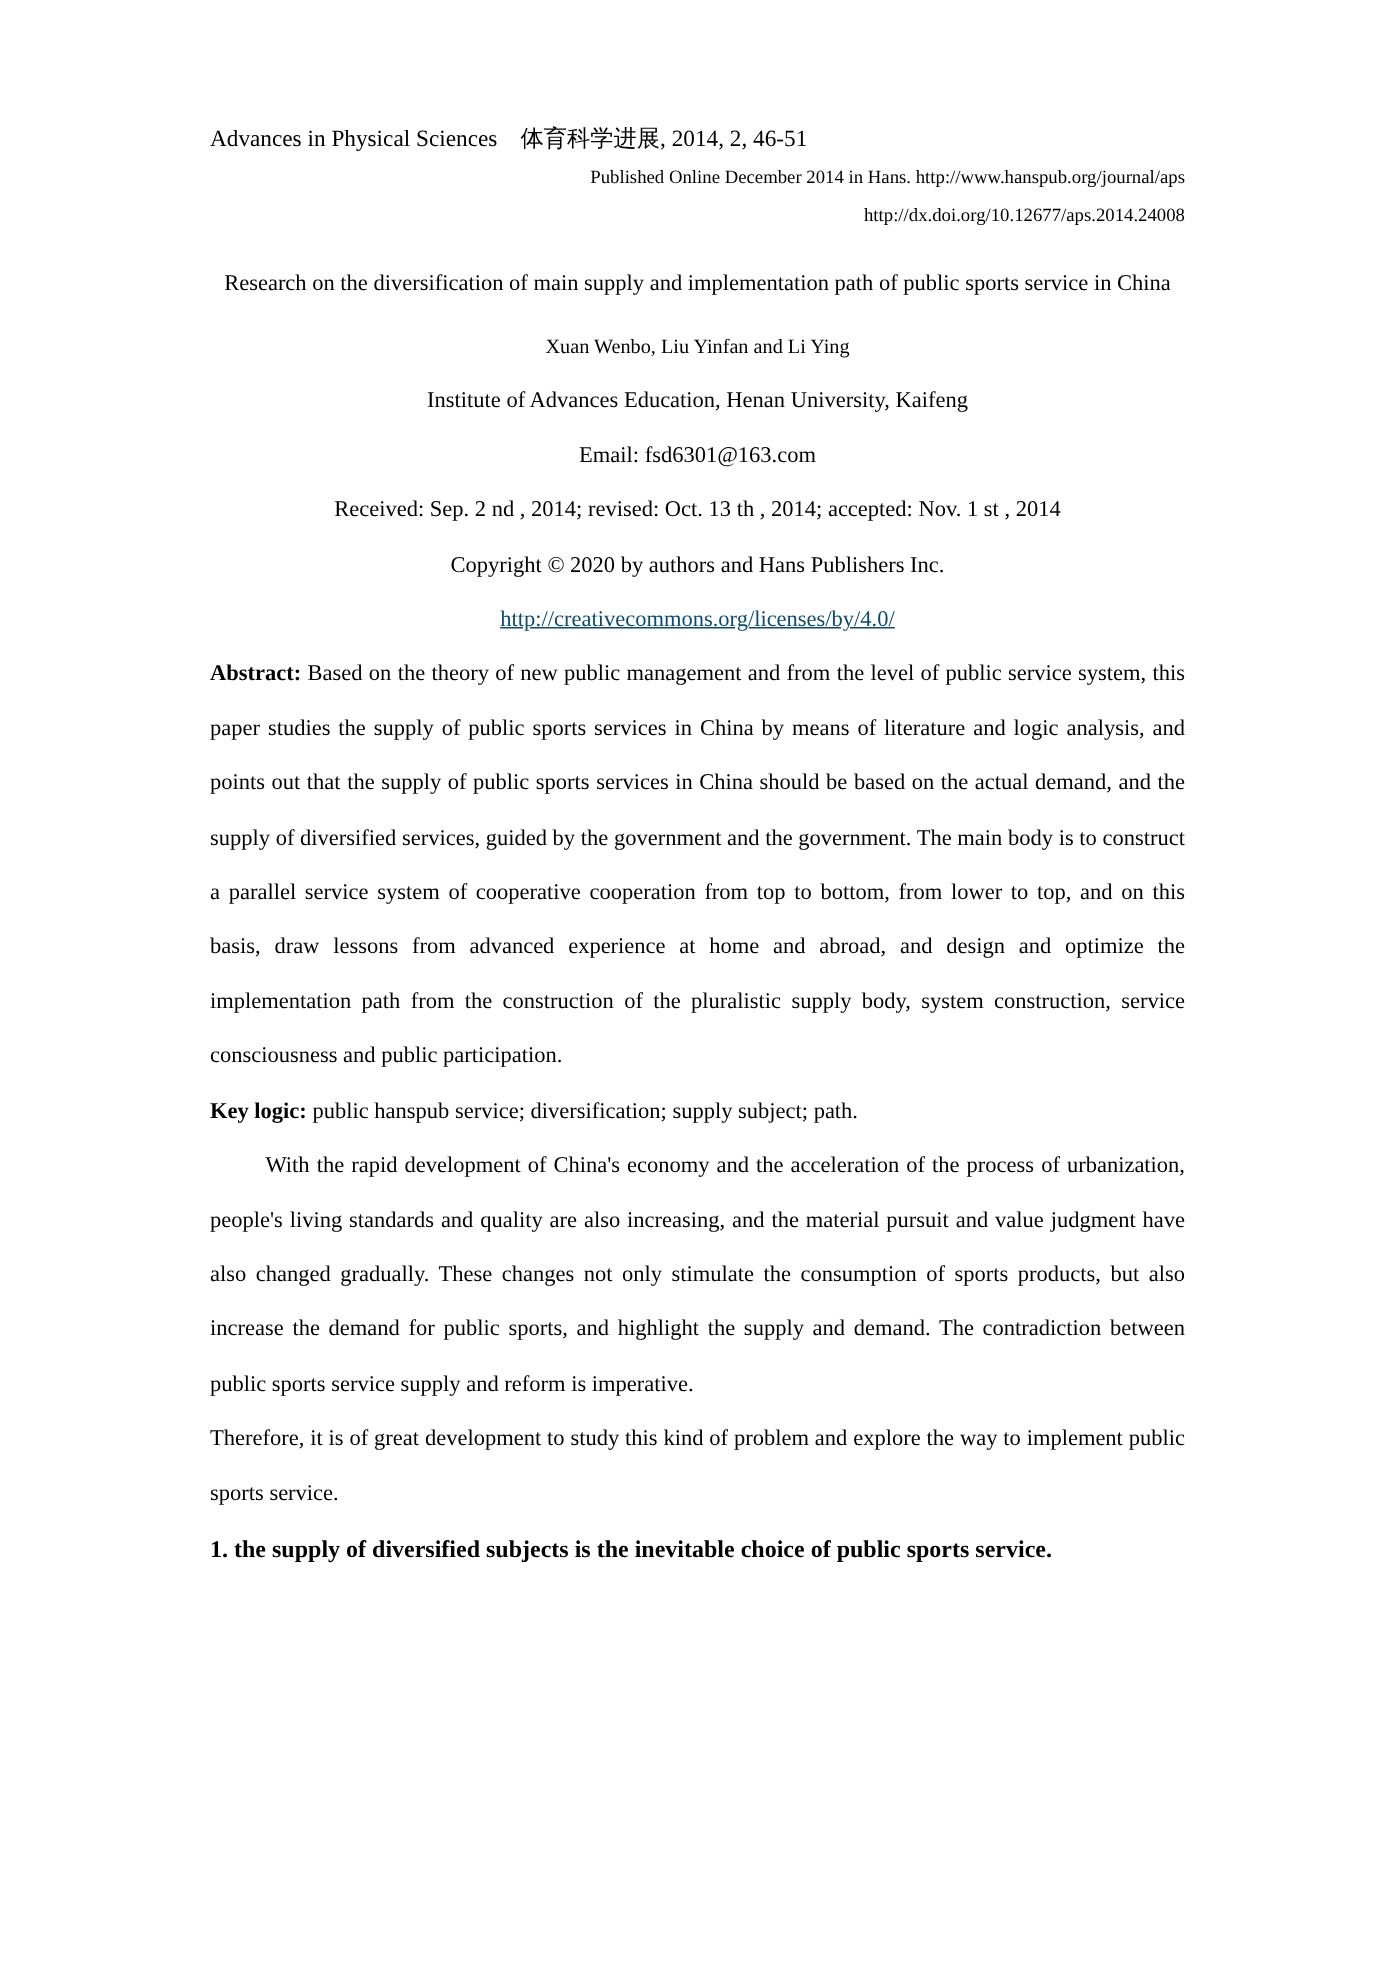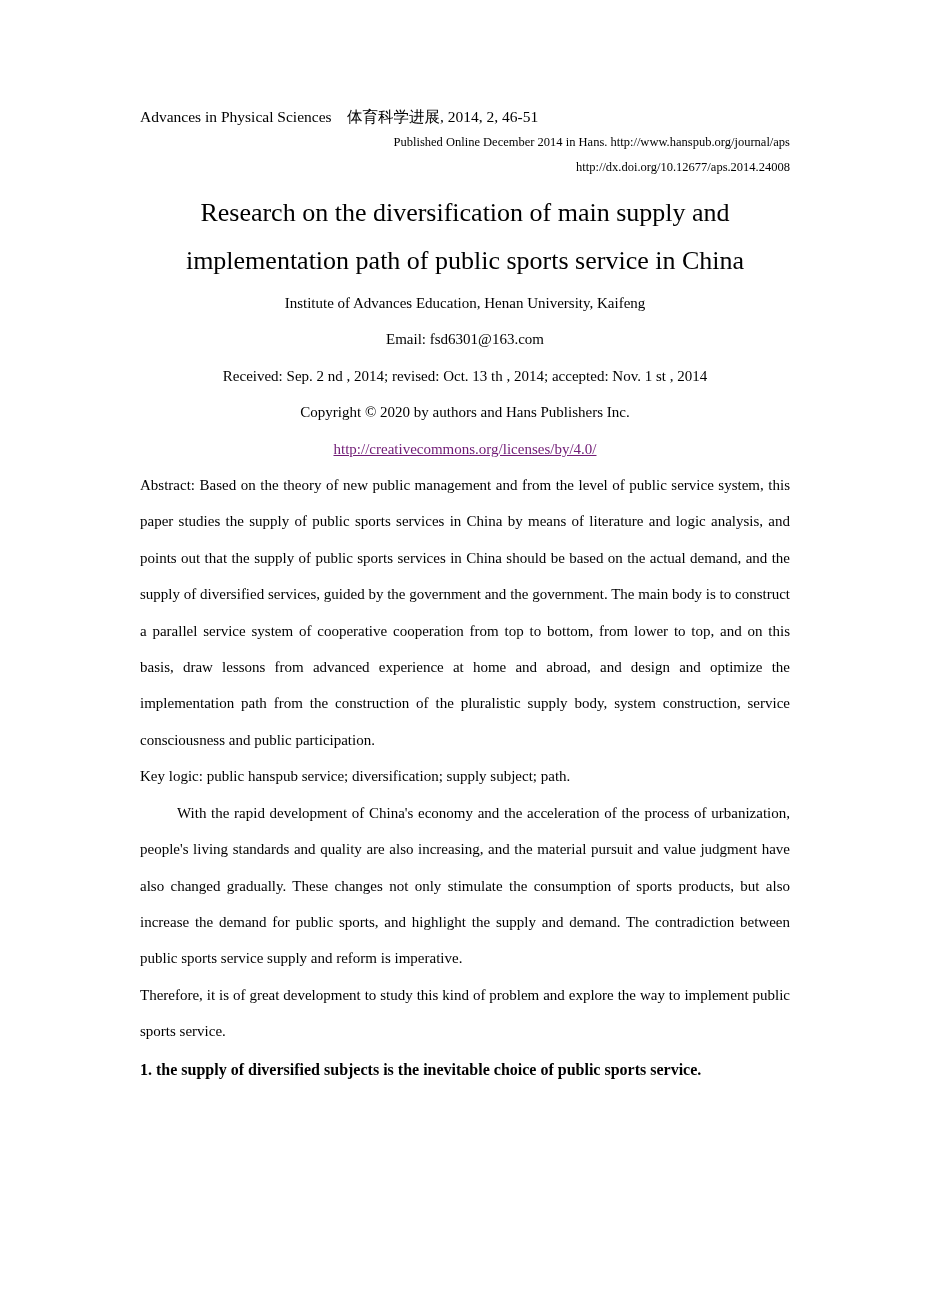--- a/index.html
+++ b/index.html
@@ -6,54 +6,54 @@
     margin: 0;
     padding: 0;
     background: #ffffff;
   }
   .page {
     position: relative;
     width: 926px;
     height: 1309px;
     background: #ffffff;
     box-sizing: border-box;
-    padding: 104px 136px 0 140px;
+    padding: 80px 136px 0 140px;
     font-family: "Liberation Serif", "DejaVu Serif", serif;
     color: #000000;
     overflow: hidden;
   }
   p, h1, h2 { margin: 0; padding: 0; }
 
   .jline {
     font-size: 15.5px;
     line-height: 26px;
     text-align: left;
   }
   .hline {
     font-size: 12.5px;
     line-height: 24.5px;
     text-align: right;
   }
   .title {
-    font-size: 26px;
+    font-size: 15px;
     font-weight: normal;
     text-align: center;
     line-height: 48px;
     margin-top: 10px;
   }
   .center {
     text-align: center;
     font-size: 15px;
     line-height: 36.4px;
   }
   .authors {
     font-size: 13.5px;
   }
   a.link {
-    color: #701a75;
+    color: #0c4a6e;
     text-decoration: underline;
     cursor: pointer;
   }
   .just {
     text-align: justify;
     font-size: 15px;
     line-height: 36.4px;
   }
   .indent { text-indent: 37px; }
   .kw {
@@ -61,35 +61,36 @@
     line-height: 36.4px;
     text-align: left;
   }
   .sec {
     font-size: 16px;
     font-weight: bold;
     line-height: 36.4px;
     text-align: justify;
     margin-top: 2px;
   }
-  b { font-weight: normal; }
+  b { font-weight: bold; }
 </style>
 </head>
 <body>
 
 <div class="page">
 
   <header>
     <p class="jline">Advances in Physical Sciences　体育科学进展, 2014, 2, 46-51</p>
     <p class="hline">Published Online December 2014 in Hans. http://www.hanspub.org/journal/aps</p>
     <p class="hline">http://dx.doi.org/10.12677/aps.2014.24008</p>
   </header>
 
   <h1 class="title">Research on the diversification of main supply and implementation path of public sports service in China</h1>
 
+  <p class="center authors">Xuan Wenbo, Liu Yinfan and Li Ying</p>
 
   <p class="center">Institute of Advances Education, Henan University, Kaifeng</p>
 
   <p class="center">Email: fsd6301@163.com</p>
 
   <p class="center">Received: Sep. 2 nd , 2014; revised: Oct. 13 th , 2014; accepted: Nov. 1 st , 2014</p>
 
   <p class="center">Copyright © 2020 by authors and Hans Publishers Inc.</p>
 
 

